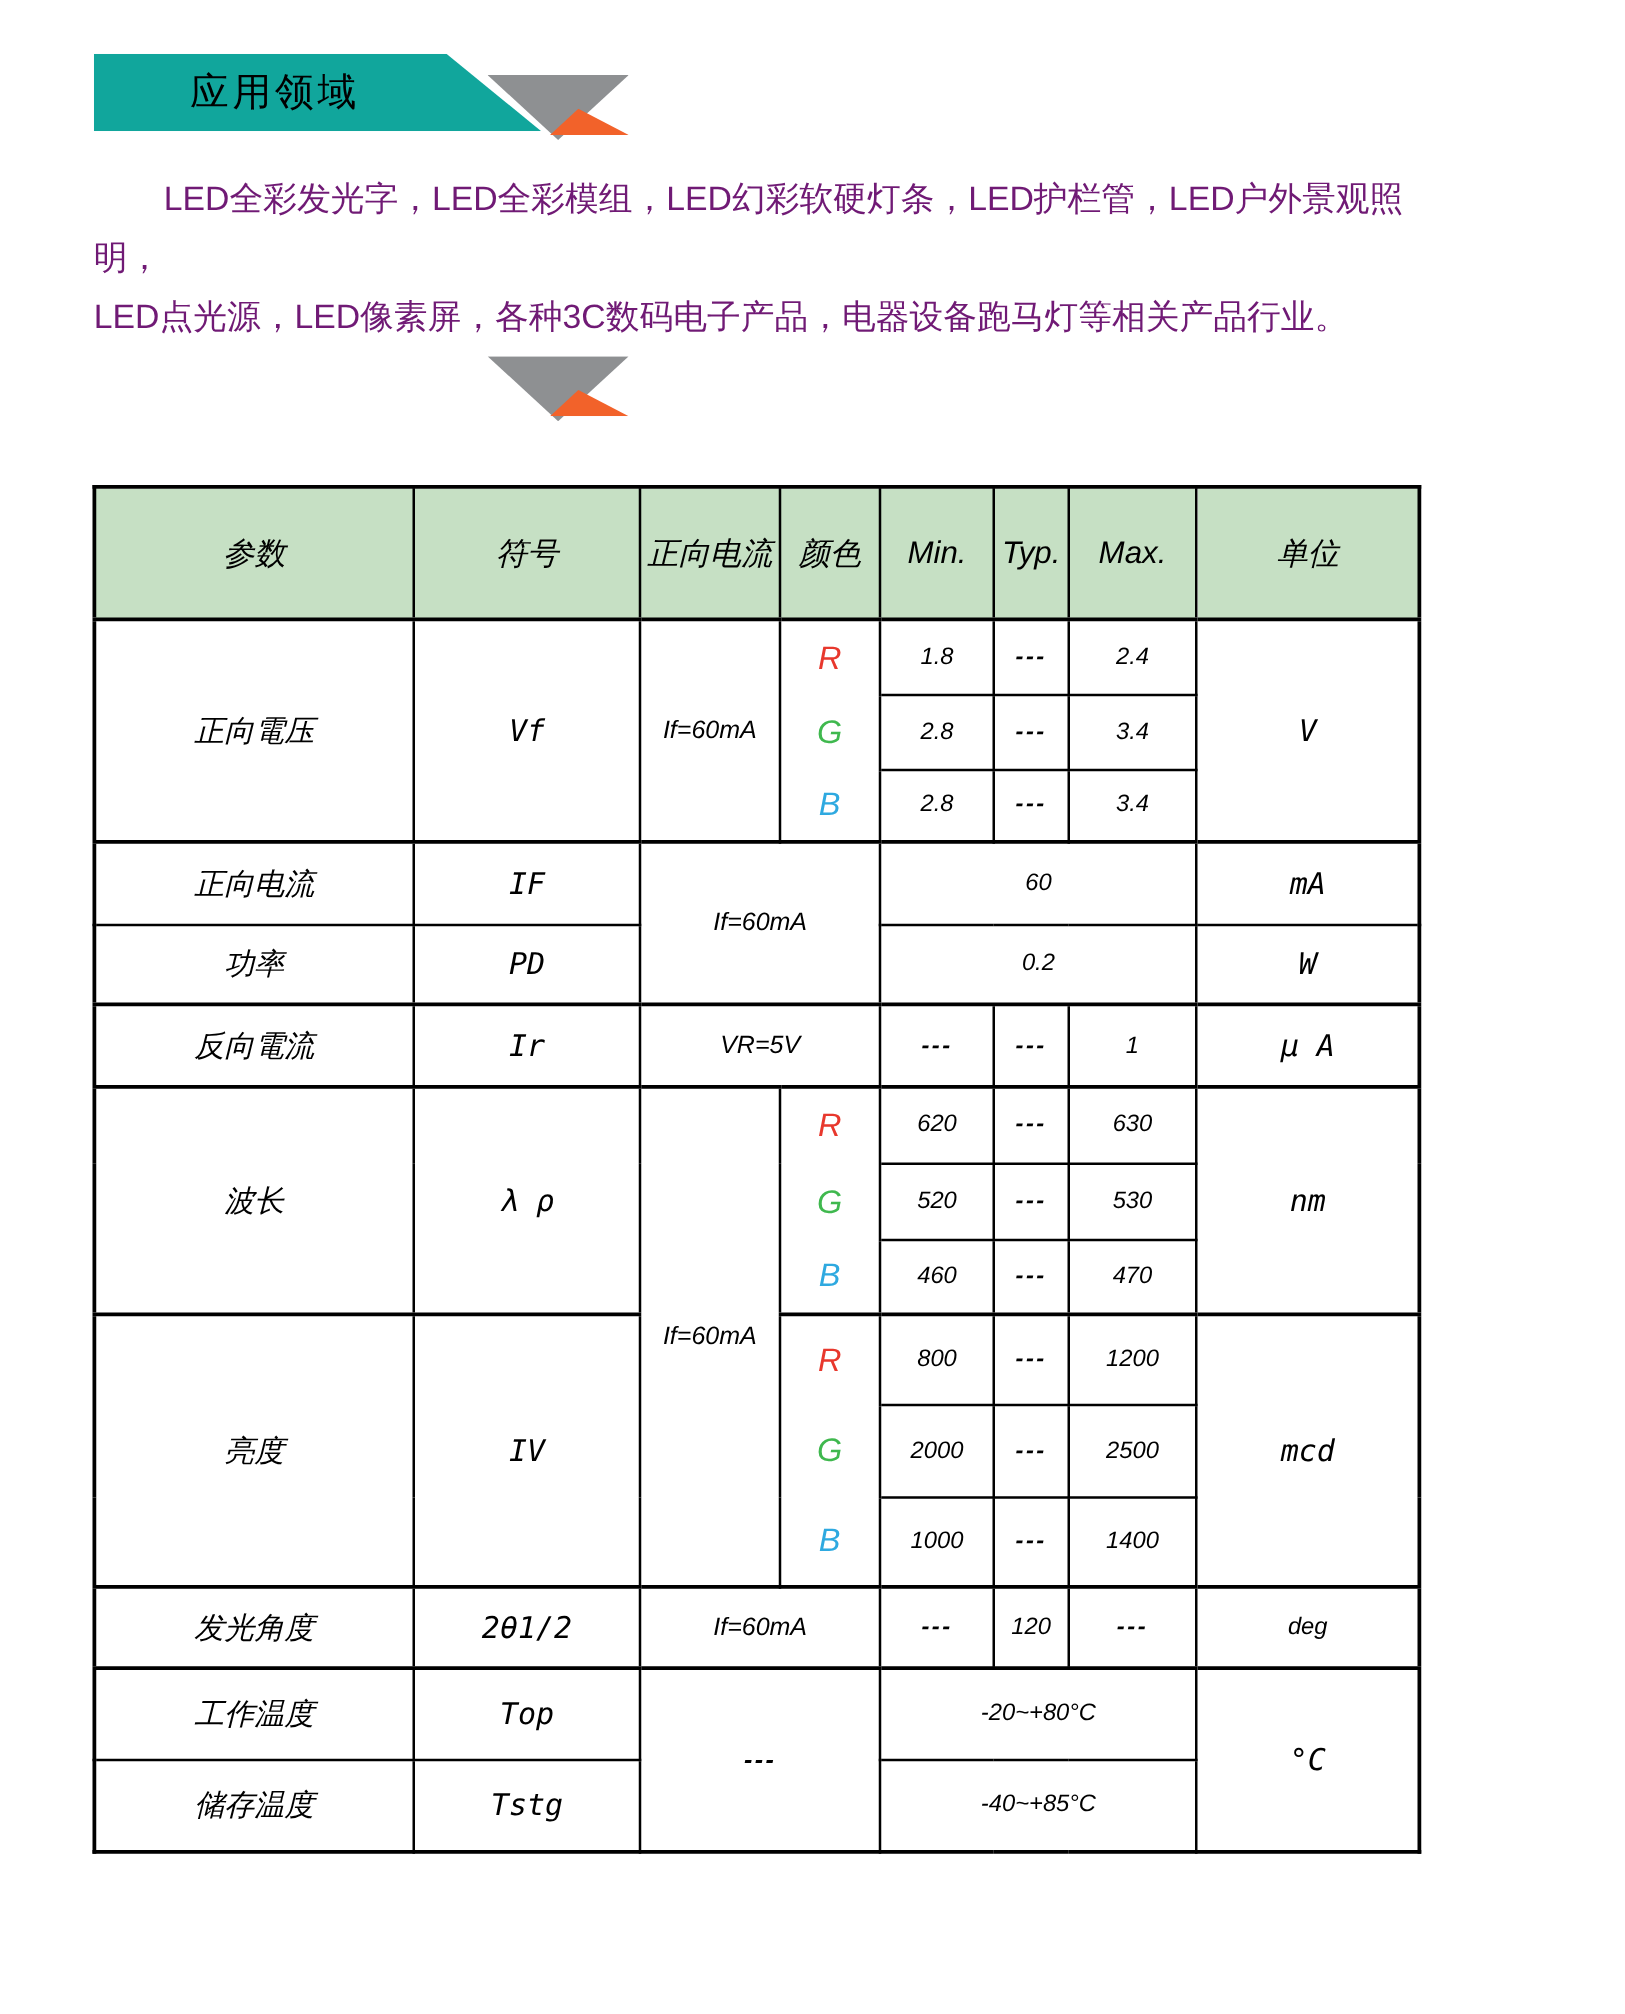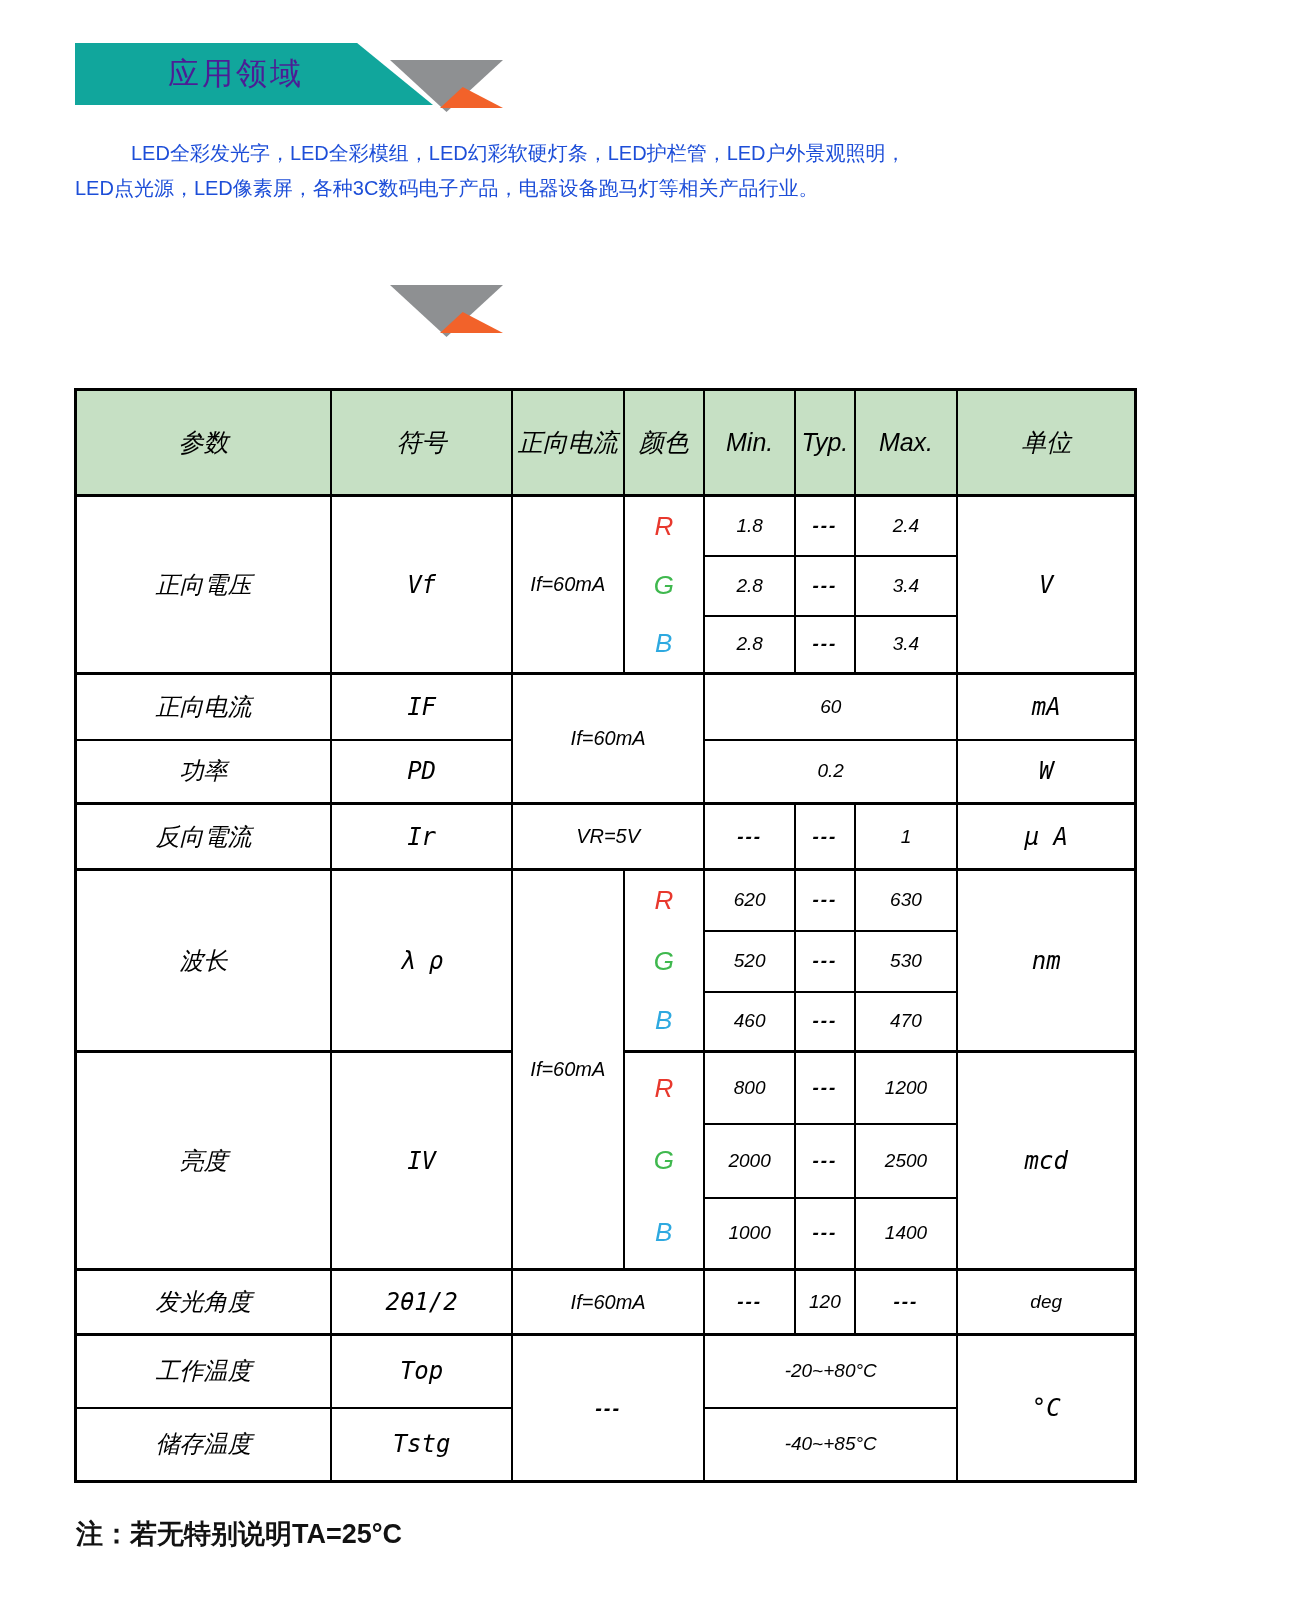--- a/index.html
+++ b/index.html
@@ -8,32 +8,32 @@
     font-family:"Liberation Sans", sans-serif; color:#000; overflow:hidden;
   }
 
   
   .banner { position:absolute; left:75px; width:520px; height:72px; }
   .banner-bar {
     position:absolute; left:0; top:0; width:358px; height:62px;
     background:var(--teal); clip-path:polygon(0 0, 78.8% 0, 100% 100%, 0 100%);
   }
   .banner-title {
-    width:290px; text-align:center; line-height:62px; color:#4c1d95;
-    font-size:31px; letter-spacing:3px; font-family:"Liberation Sans", sans-serif;padding-left:16px;
+    width:290px; text-align:center; line-height:62px; color:#000000;
+    font-size:31px; letter-spacing:3px; font-family:"Liberation Sans", sans-serif;
   }
   .tri { position:absolute; }
   .tri.gray   { left:315px; top:17px; width:113px; height:52px; background:var(--gray);
                 clip-path:polygon(0 0, 100% 0, 50% 100%); }
   .tri.orange { left:365px; top:44px; width:63px; height:21px; background:var(--orange);
                 clip-path:polygon(36% 0, 100% 100%, 0 100%); }
 
   
   .intro { position:absolute; top:136px; left:75px; width:1066px;
-           font-size:20px; line-height:35px; color:#1d4ed8; }
+           font-size:27px; line-height:47px; color:#701a75; }
   .intro-line.indent { text-indent:56px; }
 
   
   .spec-table {
     position:absolute; top:388px; left:74px; width:1063px;
     border-collapse:collapse; table-layout:fixed;
     border:3px solid #000;
     font-style:italic;
   }
   .spec-table th, .spec-table td {
@@ -216,15 +216,14 @@
       <td class="sym" rowspan="2">°C</td>
     </tr>
     <tr style="height:74px">
       <td class="kai">储存温度</td>
       <td class="sym">Tstg</td>
       <td class="num" colspan="3">-40~+85°C</td>
     </tr>
     </tbody>
   </table>
 
-  <div class="note">注：若无特别说明TA=25°C</div>
 
 </div>
 
 </body></html>

